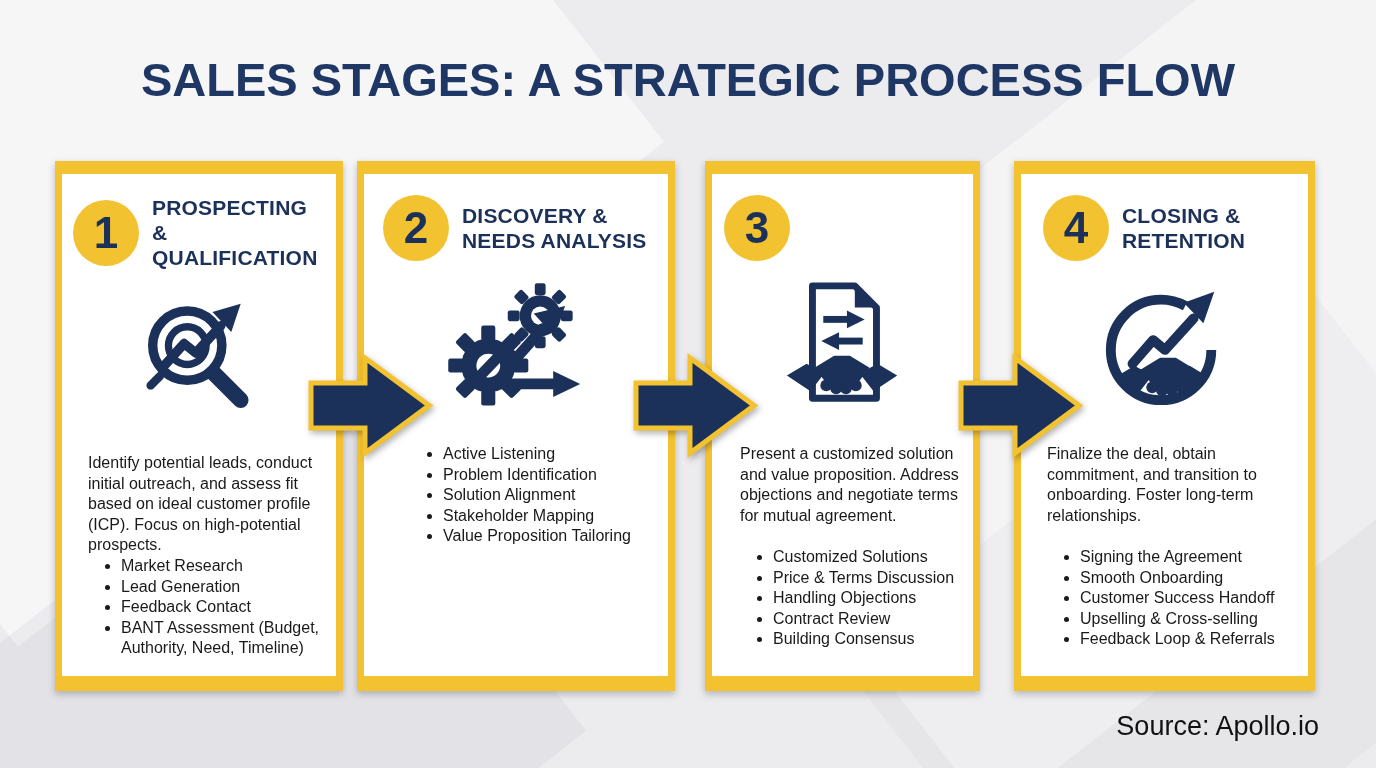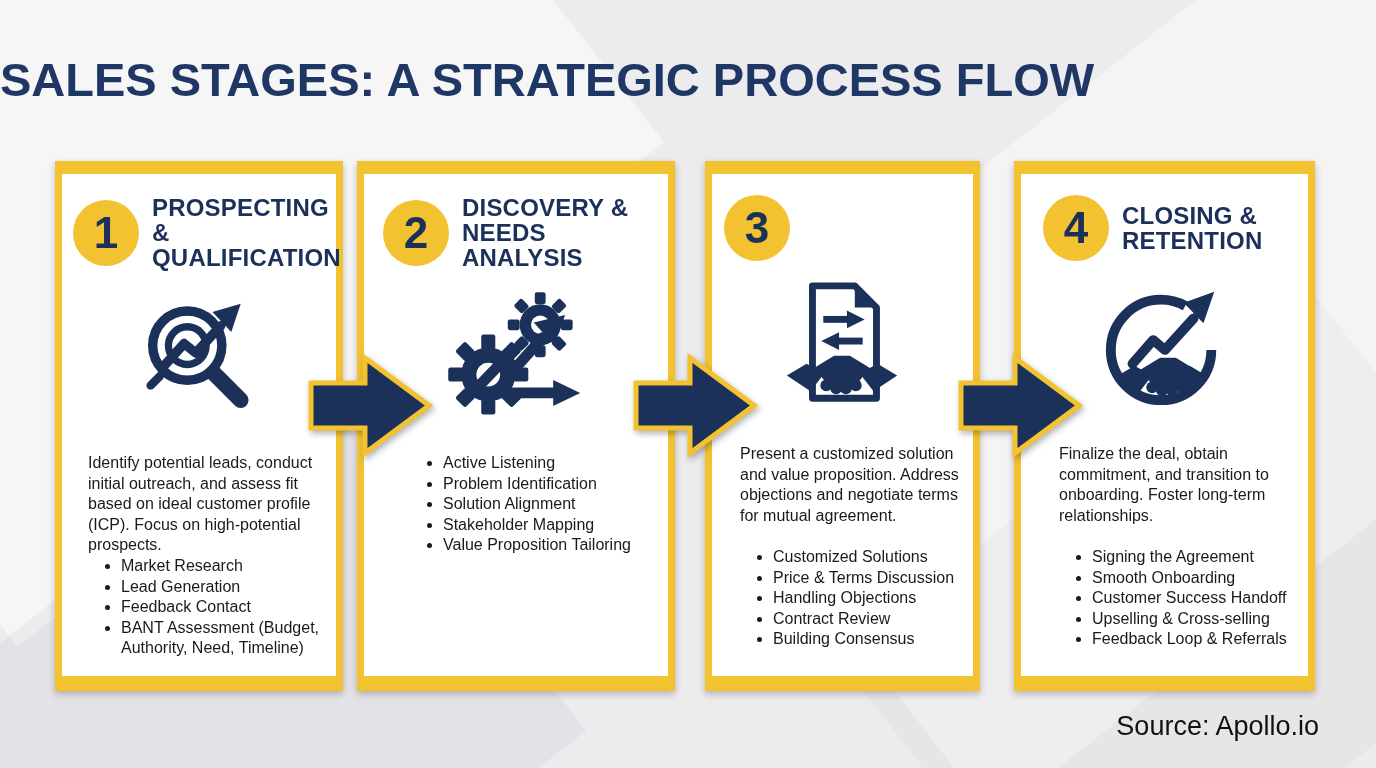--- a/index.html
+++ b/index.html
@@ -18,21 +18,21 @@
   }
   
   .bg-shape{position:absolute;z-index:0;pointer-events:none;}
   .shape-a{top:-160px;left:-260px;width:820px;height:620px;background:rgba(255,255,255,.55);transform:rotate(-38deg);}
   .shape-b{bottom:-230px;left:-190px;width:720px;height:430px;background:rgba(90,90,115,.06);transform:rotate(-38deg);}
   .shape-c{top:70px;right:-280px;width:920px;height:520px;background:rgba(255,255,255,.42);transform:rotate(-38deg);}
   .shape-d{top:430px;right:-120px;width:600px;height:400px;background:rgba(90,90,115,.04);transform:rotate(-38deg);}
 
   h1.title{
     position:absolute;top:52px;left:0;width:100%;margin:0;z-index:2;
-    text-align:left;font-size:47px;font-weight:bold;color:var(--title-navy);
+    text-align:center;font-size:47px;font-weight:bold;color:var(--title-navy);
     letter-spacing:0;
   }
 
   .card{
     position:absolute;top:161px;height:530px;z-index:2;background:#fff;
     border:7px solid var(--yellow);border-top-width:13px;border-bottom-width:15px;
     box-shadow:0 3px 7px rgba(30,30,50,.28);
   }
   .c1{left:55px;width:288px;}
   .c2{left:357px;width:318px;}
@@ -42,31 +42,31 @@
   .card-head{display:flex;align-items:center;margin:21px 8px 0 11px;}
   .c2 .card-head{margin-left:19px;}
   .c3 .card-head{margin-left:12px;}
   .c4 .card-head{margin-left:22px;}
   .badge{
     width:66px;height:66px;border-radius:50%;background:var(--yellow);
     display:flex;align-items:center;justify-content:center;flex:0 0 66px;
   }
   .badge span{font-size:44px;font-weight:bold;color:var(--navy);line-height:1;}
   .card-head h2{
-    margin:0 0 0 13px;font-size:24px;line-height:25px;font-weight:bold;
+    margin:0 0 0 13px;font-size:21px;line-height:25px;font-weight:bold;
     color:var(--navy);white-space:pre-line;letter-spacing:.2px;
   }
 
   .icon-wrap{height:134px;margin-top:17px;display:flex;justify-content:center;align-items:center;}
   .icon-wrap svg{height:132px;width:auto;}
 
   .text-block{margin-top:32px;padding:0 13px 0 26px;}
   .c2 .text-block{padding-left:46px;}
   .c3 .text-block{padding-left:28px;}
-  .c4 .text-block{padding-left:38px;}
+  .c4 .text-block{padding-left:26px;}
   .desc{margin:0;font-size:16px;line-height:20.5px;color:var(--text);min-height:103px;}
   .bullets{margin:0;padding-left:33px;font-size:16px;line-height:20.5px;color:var(--text);}
   .bullets li{margin:0;}
 
   .flow-arrow{position:absolute;top:353px;z-index:3;filter:drop-shadow(2px 3px 3px rgba(0,0,0,.3));}
   .a1{left:308px;} .a2{left:633px;} .a3{left:958px;}
 
   .source{position:absolute;top:711px;right:57px;z-index:2;font-size:27px;color:#111;margin:0;}
 </style>
 </head>

